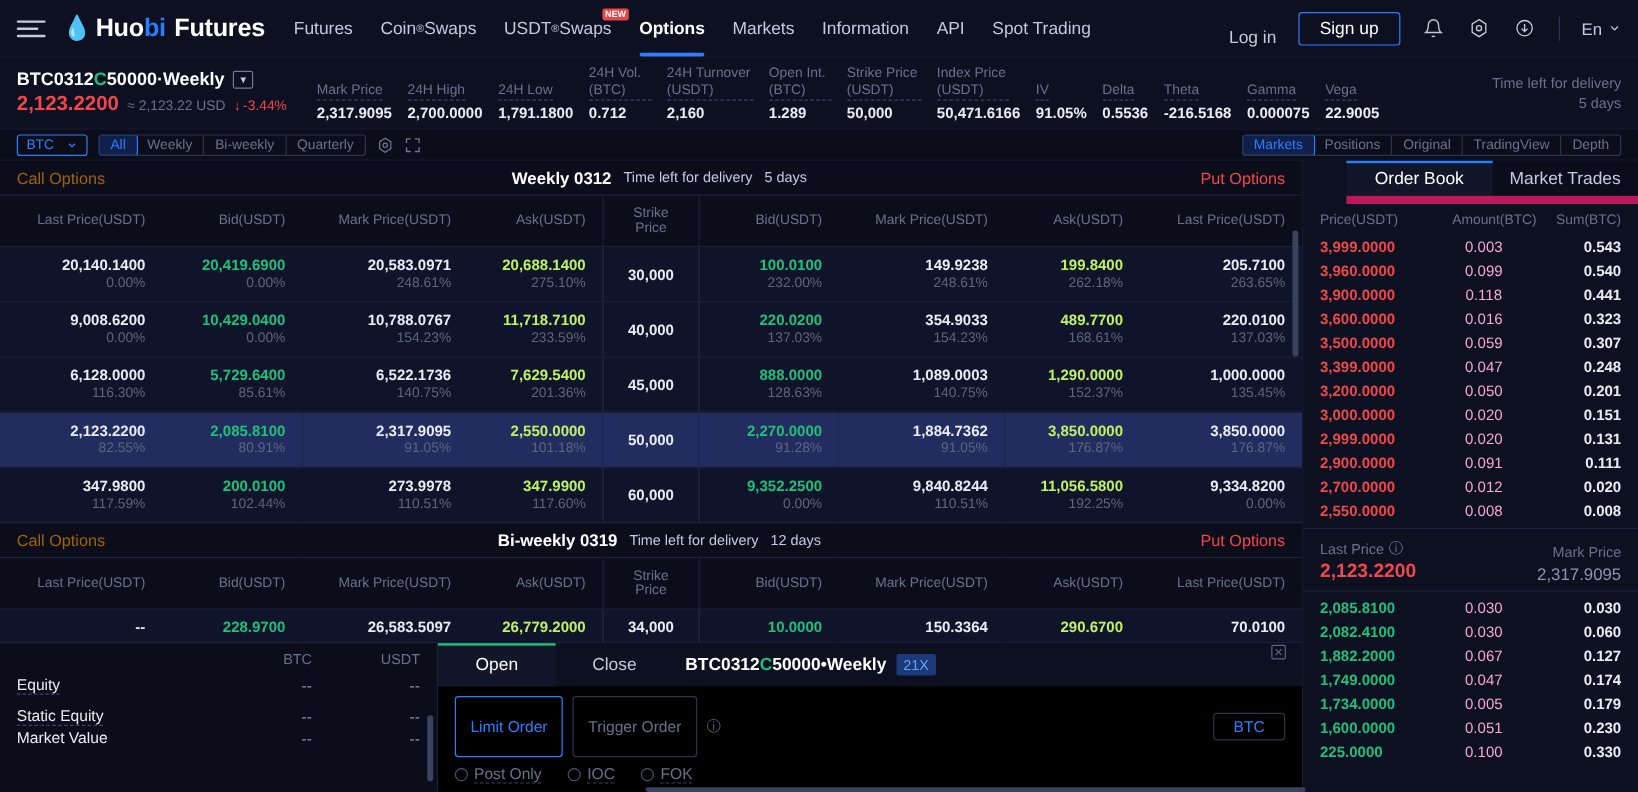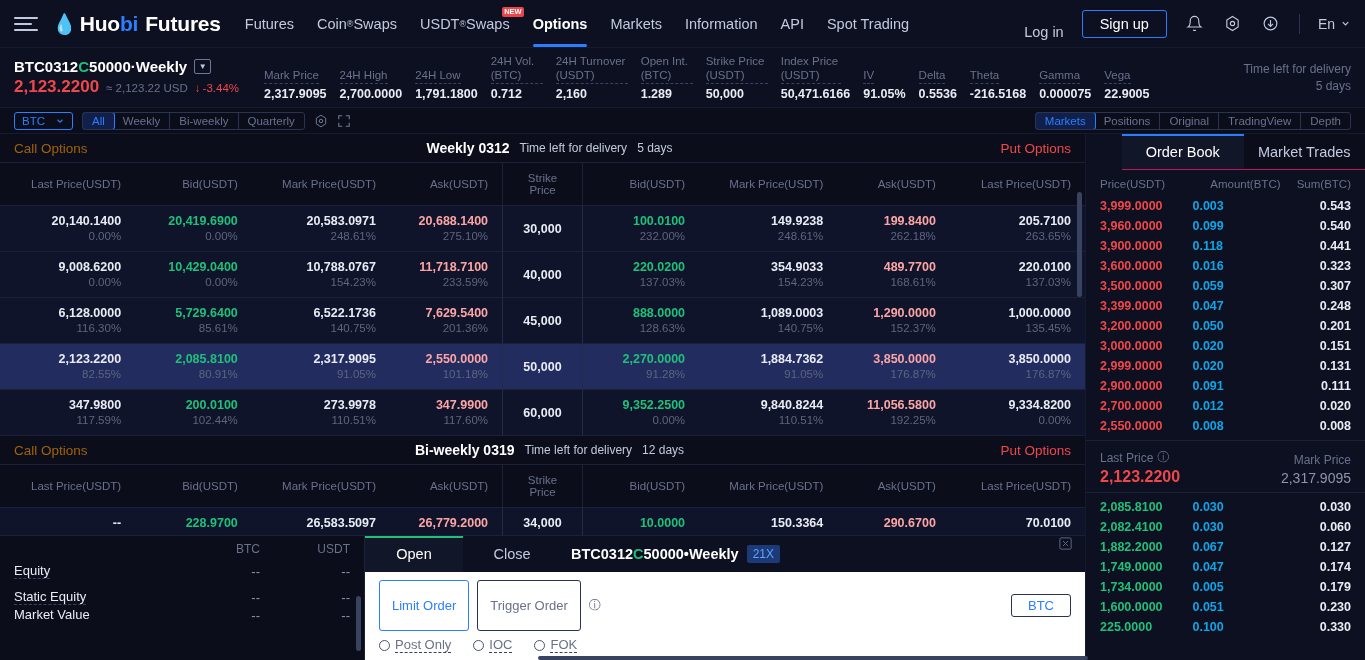--- a/index.html
+++ b/index.html
@@ -132,47 +132,47 @@
   table.opt td.cell { text-align:right; }
   table.opt td.strike {
     text-align:center; border-left:1px solid #232b47; border-right:1px solid #232b47;
     font-size:12.5px; color:#e9ecf4; font-weight:600;
   }
   .v1 { font-size:12.5px; font-weight:600; line-height:16px; }
   .v2 { font-size:11.5px; color:#5d6party; line-height:15px;}
   .v2 { color:#5d657f; }
   .w { color:#e9ecf4; }
   .g { color:#1fc07a; }
-  .r { color:#fca5a5; }
+  .r { color:#bef264; }
   tr.row-hl { background:#222c5e; }
   tr.row-alt { background:#10142a; }
 
   
   .vscroll {
     position:absolute; right:3px; top:58px; width:5px; height:105px;
     background:#39425f; border-radius:3px;
   }
 
   
-  .ob-tabs { display:flex; height:36px; border-bottom:1px solid #be185d;margin-left:36px; }
+  .ob-tabs { display:flex; height:36px; border-bottom:7px solid #be185d;margin-left:36px; }
   .ob-tab {
     flex:1; display:flex; align-items:center; justify-content:center;
     font-size:14.5px; color:#c3cade; cursor:pointer; position:relative; background:#0b0e1a;
   }
   .ob-tab.active { color:#fff; background:#121629; }
   .ob-tab.active::before {
     content:""; position:absolute; top:0; left:0; right:0; height:2px; background:#2b7fff;
   }
   .ob-head { display:flex; padding:8px 14px 6px; font-size:11.5px; color:#69718c; }
   .ob-head span:nth-child(1){ flex:1.05; text-align:left;}
   .ob-head span:nth-child(2){ flex:1; text-align:right;}
   .ob-head span:nth-child(3){ flex:.8; text-align:right;}
   .ob-row { display:flex; padding:3px 14px; font-size:12.5px; cursor:pointer;}
   .ob-row span:nth-child(1){ flex:1.05; text-align:left; font-weight:600;}
-  .ob-row span:nth-child(2){ flex:1; text-align:left; color:#0ea5e9; font-weight:700;}
+  .ob-row span:nth-child(2){ flex:1; text-align:center; color:#f9a8d4; font-weight:400;}
   .ob-row span:nth-child(3){ flex:.8; text-align:right; color:#e9ecf4; font-weight:600;}
   .ob-row.ask span:nth-child(1){ color:#f0474b; }
   .ob-row.bid span:nth-child(1){ color:#1fc07a; }
   .ob-mid {
     display:flex; align-items:flex-end; justify-content:space-between;
     padding:8px 14px 6px; border-top:1px solid #1b2138; border-bottom:1px solid #1b2138; margin-top:4px;
   }
   .ob-mid .lcol .l { font-size:12px; color:#69718c; display:flex; align-items:center; gap:4px;}
   .ob-mid .lcol .v { font-size:16px; font-weight:700; color:#f0474b; margin-top:2px;}
   .ob-mid .rcol { text-align:right; }
@@ -188,21 +188,21 @@
   .assets-cols { display:flex; padding:6px 14px 2px; font-size:12px; color:#69718c;}
   .assets-cols span:nth-child(1){flex:1;}
   .assets-cols span:nth-child(2){width:90px;text-align:right;}
   .assets-cols span:nth-child(3){width:90px;text-align:right;}
   .assets-row { display:flex; padding:5px 14px; font-size:13px; align-items:center;}
   .assets-row span:nth-child(1){flex:1; color:#e9ecf4; border-bottom:1px dashed #3a4262; width:max-content; flex:0 0 auto;}
   .assets-row .sp { flex:1; }
   .assets-row span.num{width:90px;text-align:right;color:#8d94ad;}
   .asset-scroll { position:absolute; right:3px; top:60px; width:5px; height:55px; background:#39425f; border-radius:3px;}
 
-  .order { flex:1; background:#ffffff; border-top:1px solid #1b2138; position:relative;}
+  .order { flex:1; background:#000000; border-top:1px solid #1b2138; position:relative;}
   .ord-tabs { display:flex; height:36px; position:relative; background:#0d1020;}
   .ord-tab {
     width:98px; display:flex; align-items:center; justify-content:center;
     font-size:14.5px; color:#c3cade; cursor:pointer; position:relative;
   }
   .ord-tab.active { color:#fff; background:#121629; }
   .ord-tab.active::before { content:""; position:absolute; top:0; left:0; right:0; height:2px; background:#1fc07a;}
   .ord-sym { display:flex; align-items:center; gap:8px; margin-left:10px; }
   .ord-sym .t { font-size:14.5px; font-weight:700; color:#fff;}
   .ord-sym .t .c { color:#1fc07a; }

